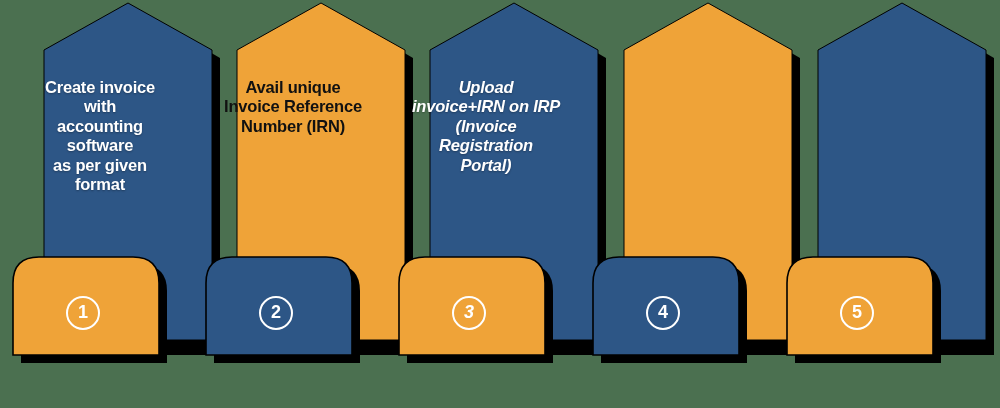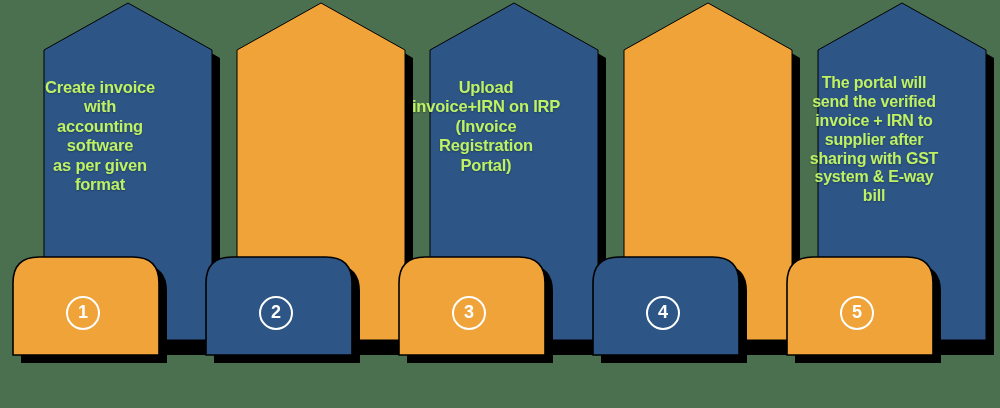--- a/index.html
+++ b/index.html
@@ -39,21 +39,21 @@
     top: 78px;
     text-align: center;
     font-size: 16.5px;
     font-weight: bold;
     line-height: 1.18;
     letter-spacing: -0.2px;
     white-space: pre-line;
     pointer-events: none;
   }
   .arrow-text.light {
-    color: #bef264;
+    color: #ffffff;
     text-shadow: 0 1px 2px rgba(0,0,0,0.30);
   }
   .arrow-text.dark {
     color: #111111;
   }
   .badge {
     position: absolute;
     width: 34px;
     height: 34px;
     border-radius: 50%;
@@ -93,24 +93,27 @@
     <div class="badge">1</div>
   </div>
 
   <div class="step" style="left:193px;">
     <svg class="step-svg" viewBox="0 0 200 408">
       <path fill="#000000" d="M52 58 L136 9 L220 58 L220 355 L52 355 Z"></path>
       <path fill="#efa338" stroke="#000000" stroke-width="1" d="M44 50 L128 3 L212 50 L212 340 L44 340 Z"></path>
       <path fill="#000000" d="M21 291 q0 -26 26 -26 L141 265 q26 0 26 26 L167 363 L21 363 Z"></path>
       <path fill="#2d5686" stroke="#000000" stroke-width="1.6" d="M13 283 q0 -26 26 -26 L133 257 q26 0 26 26 L159 355 L13 355 Z"></path>
     </svg>
+    <div class="arrow-text dark">Avail unique
+Invoice Reference
+Number (IRN)</div>
     <div class="badge">2</div>
   </div>
 
-  <div class="step" style="left:386px;">
+  <div class="step" style="left:386px;font-style:italic;">
     <svg class="step-svg" viewBox="0 0 200 408">
       <path fill="#000000" d="M52 58 L136 9 L220 58 L220 355 L52 355 Z"></path>
       <path fill="#2d5686" stroke="#000000" stroke-width="1" d="M44 50 L128 3 L212 50 L212 340 L44 340 Z"></path>
       <path fill="#000000" d="M21 291 q0 -26 26 -26 L141 265 q26 0 26 26 L167 363 L21 363 Z"></path>
       <path fill="#efa338" stroke="#000000" stroke-width="1.6" d="M13 283 q0 -26 26 -26 L133 257 q26 0 26 26 L159 355 L13 355 Z"></path>
     </svg>
     <div class="arrow-text light">Upload
 invoice+IRN on IRP
 (Invoice
 Registration
@@ -128,23 +131,16 @@
     <div class="badge">4</div>
   </div>
 
   <div class="step" style="left:774px;">
     <svg class="step-svg" viewBox="0 0 200 408">
       <path fill="#000000" d="M52 58 L136 9 L220 58 L220 355 L52 355 Z"></path>
       <path fill="#2d5686" stroke="#000000" stroke-width="1" d="M44 50 L128 3 L212 50 L212 340 L44 340 Z"></path>
       <path fill="#000000" d="M21 291 q0 -26 26 -26 L141 265 q26 0 26 26 L167 363 L21 363 Z"></path>
       <path fill="#efa338" stroke="#000000" stroke-width="1.6" d="M13 283 q0 -26 26 -26 L133 257 q26 0 26 26 L159 355 L13 355 Z"></path>
     </svg>
-    <div class="arrow-text light" style="top:74px;font-size:16px;">The portal will
-send the verified
-invoice + IRN to
-supplier  after
-sharing with GST
-system &amp; E-way
-bill</div>
     <div class="badge">5</div>
   </div>
 
 </div>
 
 </body></html>

